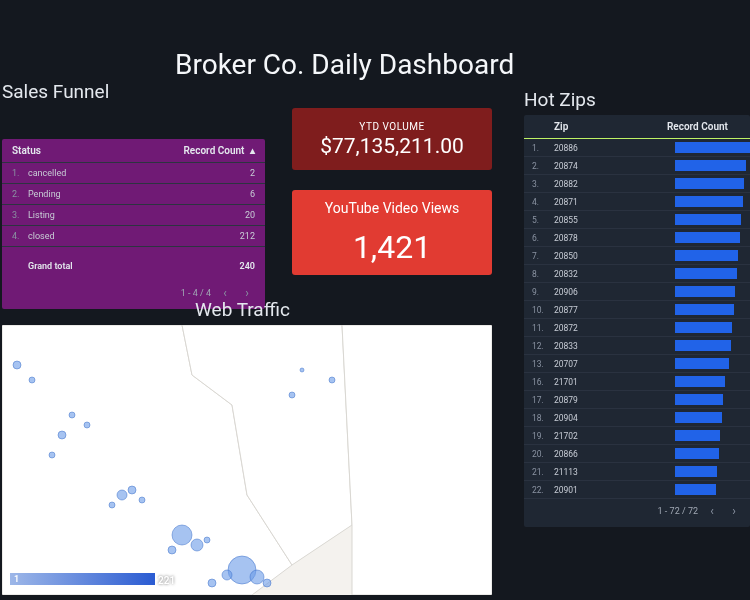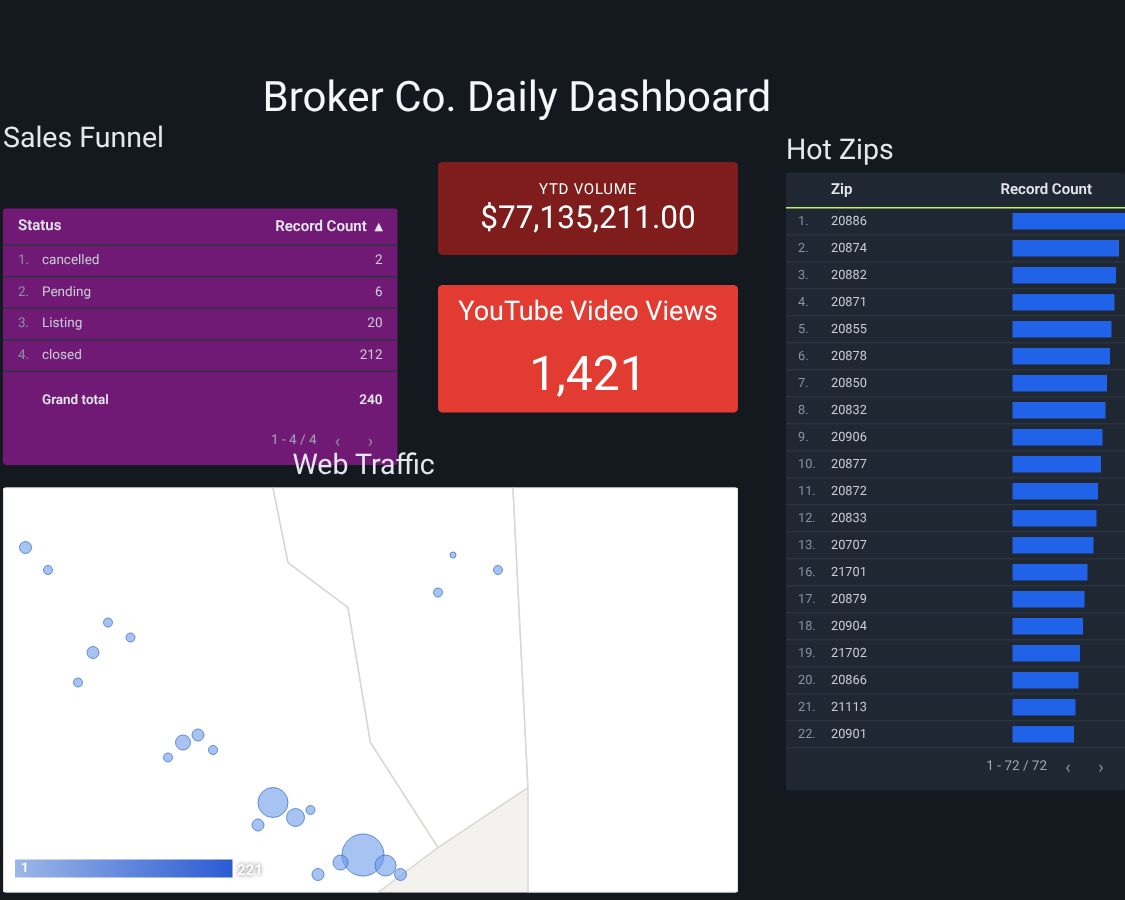--- a/index.html
+++ b/index.html
@@ -106,21 +106,21 @@
     width: 200px;
     height: 85px;
     background: #e13b32;
     border-radius: 3px;
     color: #fff;
     display: flex;
     flex-direction: column;
     align-items: center;
     justify-content: center;
   }
-  .kpi-youtube .kpi-label { font-size: 18px; margin-bottom: 12px; }
+  .kpi-youtube .kpi-label { font-size: 14px; margin-bottom: 12px; }
   .kpi-youtube .kpi-value { font-size: 32px; font-weight: 400; }
   
   .hotzips-label {
     position: absolute;
     top: 88px;
     left: 524px;
     font-size: 19px;
     font-weight: 400;
   }
   .hotzips-card {

